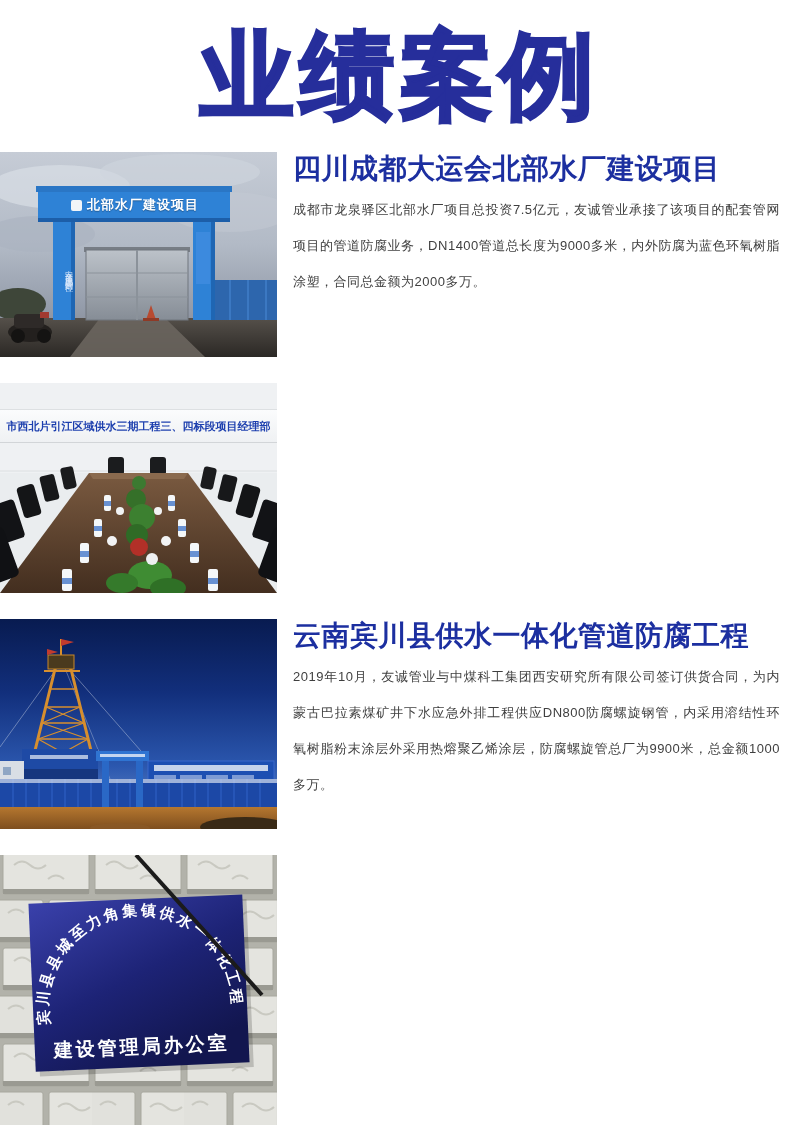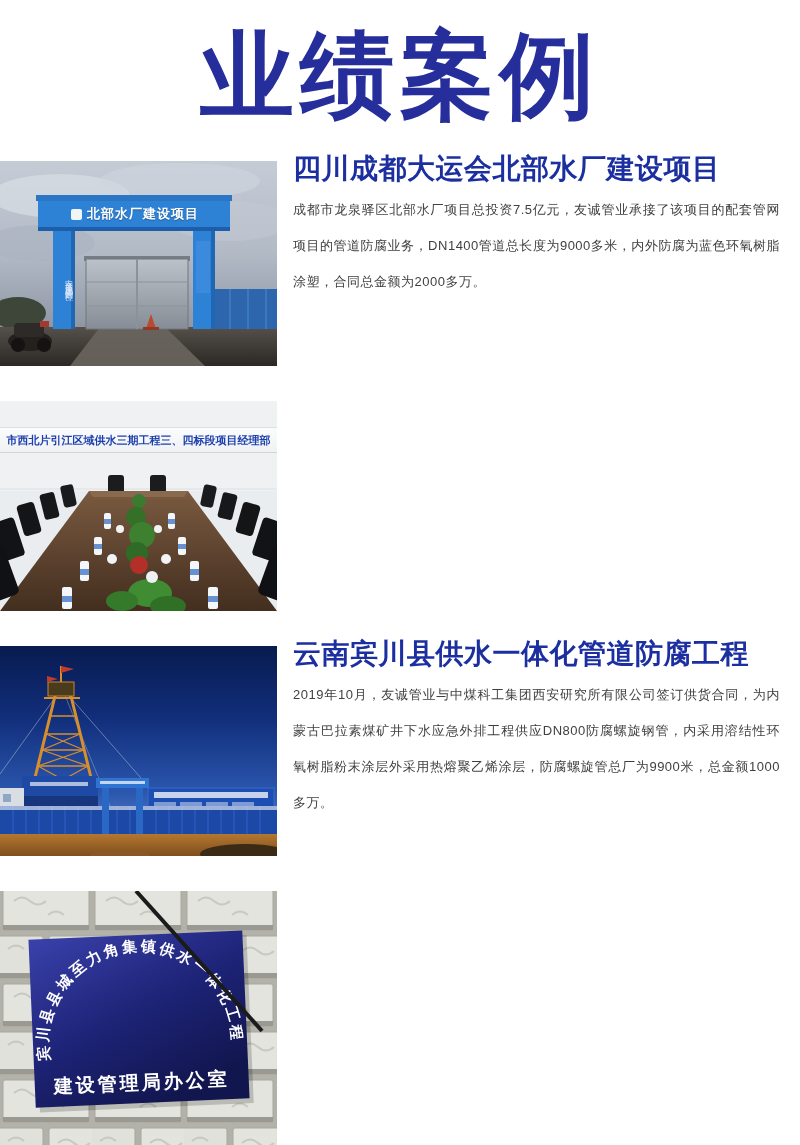--- a/index.html
+++ b/index.html
@@ -1,46 +1,46 @@
 <!DOCTYPE html>
 <html><head>
 <meta charset="utf-8">
 <style>
   * { margin:0; padding:0; box-sizing:border-box; }
   body { background:#ffffff; font-family:"Liberation Sans", sans-serif; }
   .page { width:800px; height:1145px; background:#fff; overflow:hidden; margin:0 auto; }
 
   .title-wrap { height:152px; display:flex; align-items:center; justify-content:center; }
   .page-title {
-    font-size:94px; font-weight:400; color:#262e9b; letter-spacing:6px;
+    font-size:94px; font-weight:700; color:#262e9b; letter-spacing:6px;
     -webkit-text-stroke:3px #262e9b; line-height:1;
   }
 
   .case { display:flex; margin-bottom:26px; }
-  .ph { flex:0 0 277px; margin-right:16px; position:relative;margin-top:9px; }
+  .ph { flex:0 0 277px; margin-right:16px; position:relative; }
   .ph svg { display:block; }
   .txt { flex:1; padding-right:20px; padding-top:0; }
   .case-h {
     font-size:28px; font-weight:bold; color:#1c2fa0; line-height:34px;
     margin-bottom:6px; letter-spacing:0.5px; white-space:nowrap;
   }
   .case-b {
     font-size:13px; color:#3f3f3f; line-height:36px; text-align:justify;
     letter-spacing:0.5px;
   }
 
   .ov { position:absolute; }
   
   .gate-banner { left:40px; top:41px; width:190px; height:24px; display:flex; align-items:center; justify-content:center; gap:5px; }
   .gate-logo { width:11px; height:11px; background:#f2f5f8; border-radius:2px; }
   .gate-banner-label { color:#fff; font-size:13px; font-weight:bold; letter-spacing:1px; white-space:nowrap; text-shadow:0 1px 1px rgba(0,0,0,.3); }
   .pillar-slogan { left:55px; top:74px; width:18px; height:92px; color:#dbe9fb; font-size:8px;
     writing-mode:vertical-rl; text-orientation:upright; letter-spacing:2px; text-align:center; overflow:hidden; }
   
-  .room-banner { left:0; right:0; top:26px; height:26px;
+  .room-banner { left:0; right:0; top:26px; height:34px;
     background:linear-gradient(#fbfcfd,#eff1f3); border-top:1px solid #dde0e2; border-bottom:1px solid #d2d5d8;
     display:flex; align-items:center; justify-content:center; overflow:hidden; }
   .room-banner-label { color:#1d3fae; font-size:11px; font-weight:bold; white-space:nowrap; }
   svg text { font-family:"Liberation Sans", sans-serif; }
 </style>
 </head>
 <body>
 
 <div class="page">
 

